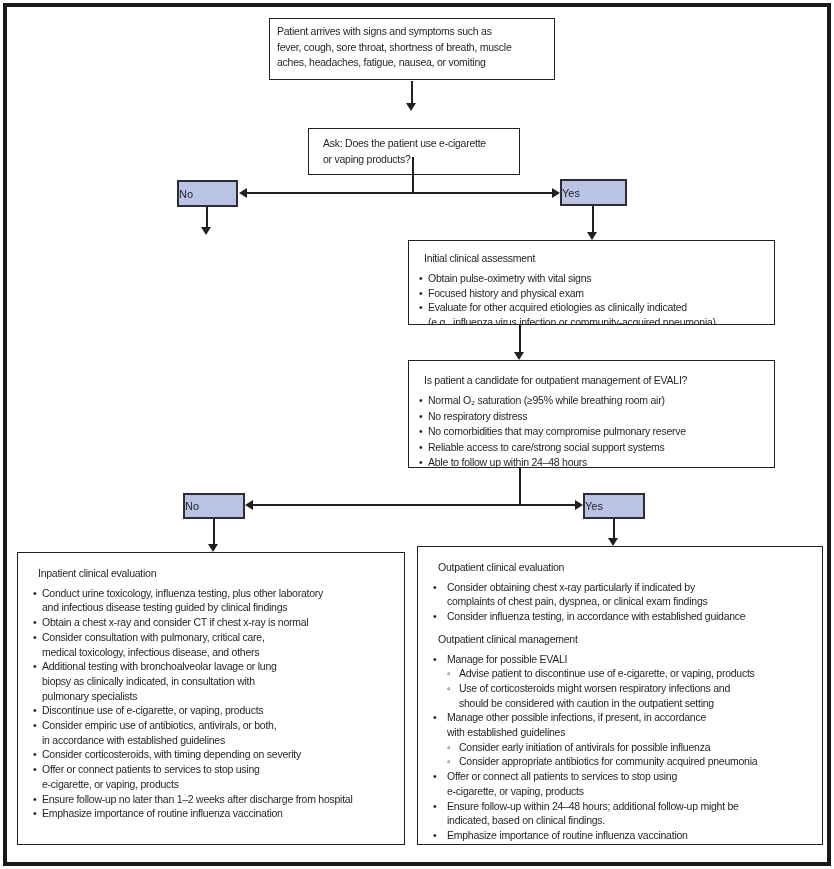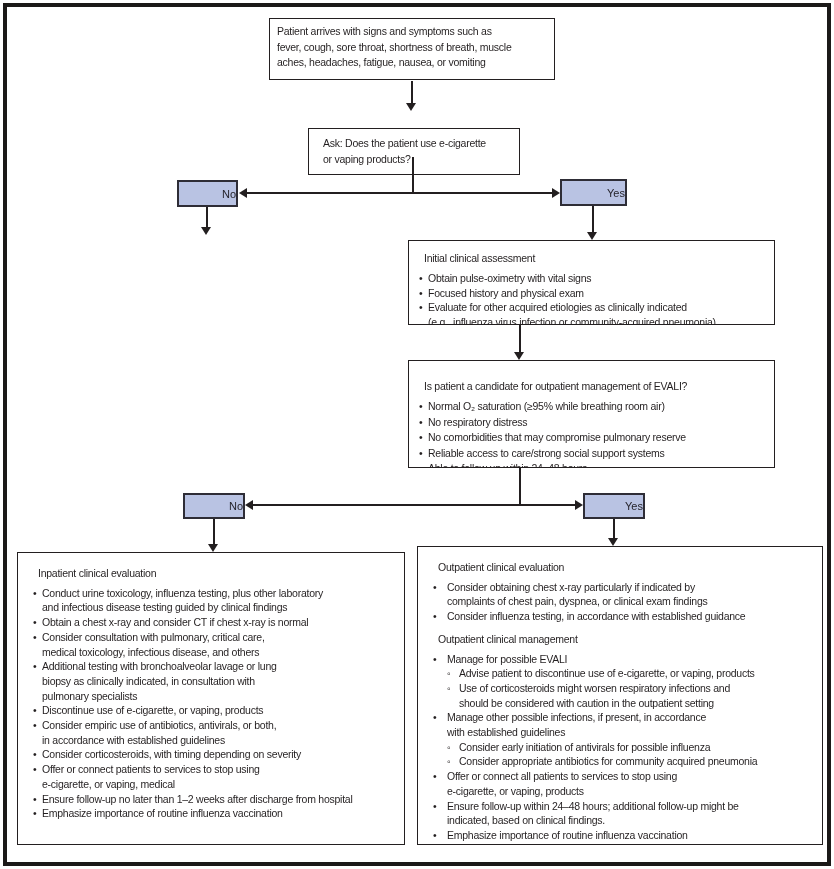--- a/index.html
+++ b/index.html
@@ -7,21 +7,21 @@
     position:relative;width:834px;height:869px;background:#ffffff;
     font-family:"Liberation Sans","DejaVu Sans",sans-serif;color:#231f20;
     overflow:hidden;
   }
   #frame{position:absolute;left:3px;top:3px;width:828px;height:863px;
     border:4px solid #1b1918;box-sizing:border-box;}
   .box{position:absolute;background:#fff;border:1.5px solid #231f20;
     box-sizing:border-box;font-size:10.5px;letter-spacing:-0.25px;overflow:hidden;}
   .txt{white-space:pre-line;}
   .decision{position:absolute;background:#b9c3e3;border:2px solid #2e2d36;
-    box-sizing:border-box;display:flex;align-items:center;justify-content:flex-end;
+    box-sizing:border-box;display:flex;align-items:center;justify-content:flex-start;
     font-size:11px;color:#26242c;}
   .vline{position:absolute;width:2px;background:#231f20;}
   .hline{position:absolute;height:2px;background:#231f20;}
   .ah-d{position:absolute;width:0;height:0;border-left:5px solid transparent;
     border-right:5px solid transparent;border-top:8px solid #231f20;}
   .ah-l{position:absolute;width:0;height:0;border-top:5px solid transparent;
     border-bottom:5px solid transparent;border-right:8px solid #231f20;}
   .ah-r{position:absolute;width:0;height:0;border-top:5px solid transparent;
     border-bottom:5px solid transparent;border-left:8px solid #231f20;}
   .row{display:flex;align-items:flex-start;}
@@ -30,21 +30,21 @@
   .mks{flex:0 0 12px;}
   .sub{margin-left:14px;}
   .bt{flex:1 1 auto;white-space:pre-line;}
   .heading{margin:5px;}
   .sect-gap{margin-top:8px;}
   
   #box-start{left:269px;top:18px;width:286px;height:62px;padding:5px 7px;line-height:15.5px;}
   #box-ask{left:308px;top:128px;width:212px;height:47px;padding:7px 6px 6px 14px;line-height:15.5px;}
   #box-evaluate{left:130px;top:235px;width:160px;height:48px;padding:7px 8px;line-height:15.5px;}
   #box-initial{left:408px;top:240px;width:367px;height:85px;padding:5px 8px 5px 10px;line-height:14.8px;}
-  #box-candidate{left:408px;top:360px;width:367px;height:108px;padding:13px 8px 5px 10px;line-height:15.4px;}
+  #box-candidate{left:408px;top:360px;width:367px;height:108px;padding:7px 8px 5px 10px;line-height:15.4px;}
   #box-inpatient{left:17px;top:552px;width:388px;height:293px;padding:8px 8px 6px 15px;line-height:14.7px;}
   #box-outpatient{left:417px;top:546px;width:406px;height:299px;padding:8px 8px 18px 15px;line-height:14.7px;}
   #no1{left:177px;top:180px;width:61px;height:27px;}
   #yes1{left:560px;top:179px;width:67px;height:27px;}
   #no2{left:183px;top:493px;width:62px;height:26px;}
   #yes2{left:583px;top:493px;width:62px;height:26px;}
 </style>
 </head>
 <body>
 
@@ -174,21 +174,21 @@
       <span class="bt">Consider empiric use of antibiotics, antivirals, or both,
 in accordance with established guidelines</span>
     </div>
     <div class="row">
       <span class="mk">•</span>
       <span class="bt">Consider corticosteroids, with timing depending on severity</span>
     </div>
     <div class="row">
       <span class="mk">•</span>
       <span class="bt">Offer or connect patients to services to stop using
-e-cigarette, or vaping, medical</span>
+e-cigarette, or vaping, products</span>
     </div>
     <div class="row">
       <span class="mk">•</span>
       <span class="bt">Ensure follow-up no later than 1–2 weeks after discharge from hospital</span>
     </div>
     <div class="row">
       <span class="mk">•</span>
       <span class="bt">Emphasize importance of routine influenza vaccination</span>
     </div>
   </div>

